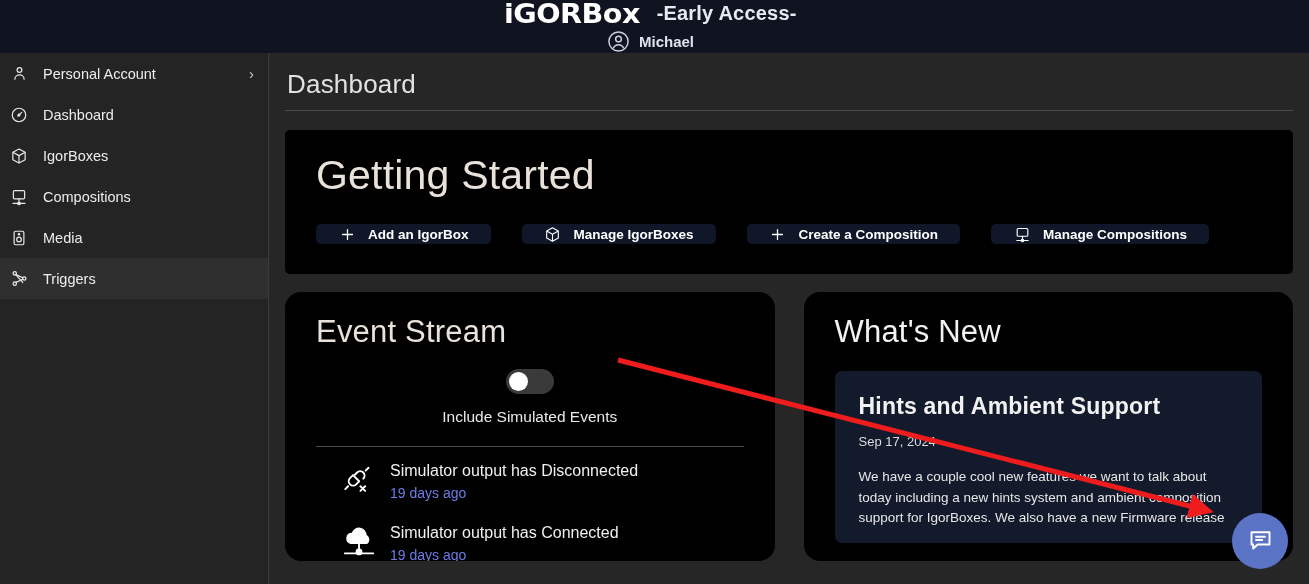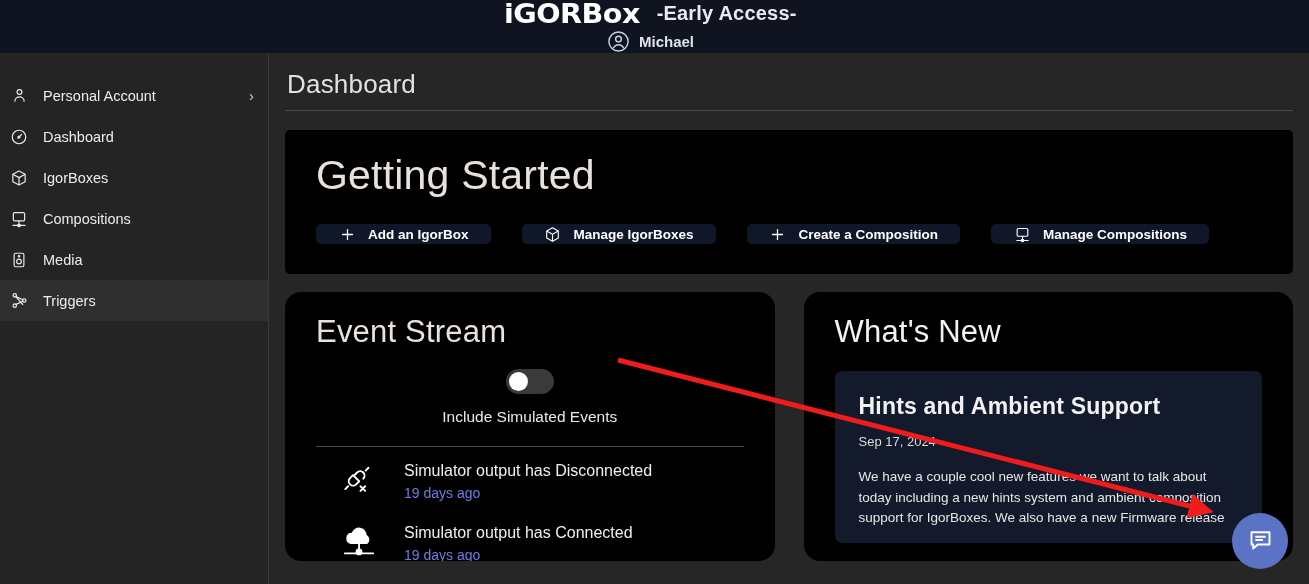--- a/index.html
+++ b/index.html
@@ -32,21 +32,21 @@
   .user { display: flex; align-items: center; gap: 9px; color: #dfe3ee; font-size: 15px; font-weight: 700; }
   .user-ic { width: 23px; height: 23px; }
 
   
   .body { flex: 1; display: flex; min-height: 0; }
 
   
   .sidebar {
     width: 269px; min-width: 269px; background: #242424;
     border-right: 1px solid #3a3a3a;
-    padding-top: 22px;
+    padding-top: 0;
   }
   .nav-item {
     display: flex; align-items: center; height: 41px;
     padding: 0 14px 0 9px; gap: 14px; cursor: pointer;
     color: #e6e6e6; font-size: 14.5px;
   }
   .nav-item.active { background: #2f2f2f; }
   .nav-ic { width: 20px; height: 20px; flex: 0 0 20px; display: flex; align-items: center; justify-content: center; color: #e8e8e8; }
   .nav-label { flex: 1; font-size: 14.5px; color: #ececec; }
   .nav-chev { color: #cfcfcf; font-size: 15px; }
@@ -80,21 +80,21 @@
   .panel-title { font-size: 31px; color: #e8e2da; font-weight: 400; letter-spacing: 0.2px; }
   .panel-title.light { color: #f2f2f2; }
 
   .toggle-row { display: flex; align-items: center; gap: 14px; margin-top: 19px; flex-direction: column; }
   .toggle { width: 48px; height: 25px; border-radius: 13px; background: #3a3a3a; position: relative; cursor: pointer; }
   .toggle .knob { position: absolute; width: 19px; height: 19px; border-radius: 50%; background: #ffffff; top: 3px; left: 3px; }
   .toggle-label { color: #e9e9e9; font-size: 15.5px; }
 
   .divider { height: 1px; background: #4c4c4c; margin: 20px 0 0 0; }
 
-  .event { display: flex; align-items: flex-end; gap: 24px; padding: 14px 0 8px 22px; }
+  .event { display: flex; align-items: flex-end; gap: 10px; padding: 14px 0 8px 22px; }
   .event-ic { width: 42px; height: 40px; flex: 0 0 42px; display: flex; align-items: center; justify-content: center; color: #ffffff; }
   .event-title { color: #f0f0f0; font-size: 16px; line-height: 1.2; }
   .event-time { color: #6f7ce8; font-size: 14px; margin-top: 5px; }
 
   
   .wn-card { background: #131a2b; border-radius: 7px; margin-top: 21px; padding: 22px 24px 14px 24px; }
   .wn-title { font-size: 23px; font-weight: 700; color: #f2f2f2; letter-spacing: 0.2px; }
   .wn-date { font-size: 13px; color: #dcdcdc; margin-top: 14px; }
   .wn-body { font-size: 13.5px; color: #e6e6e6; line-height: 1.53; margin-top: 18px; }
 

